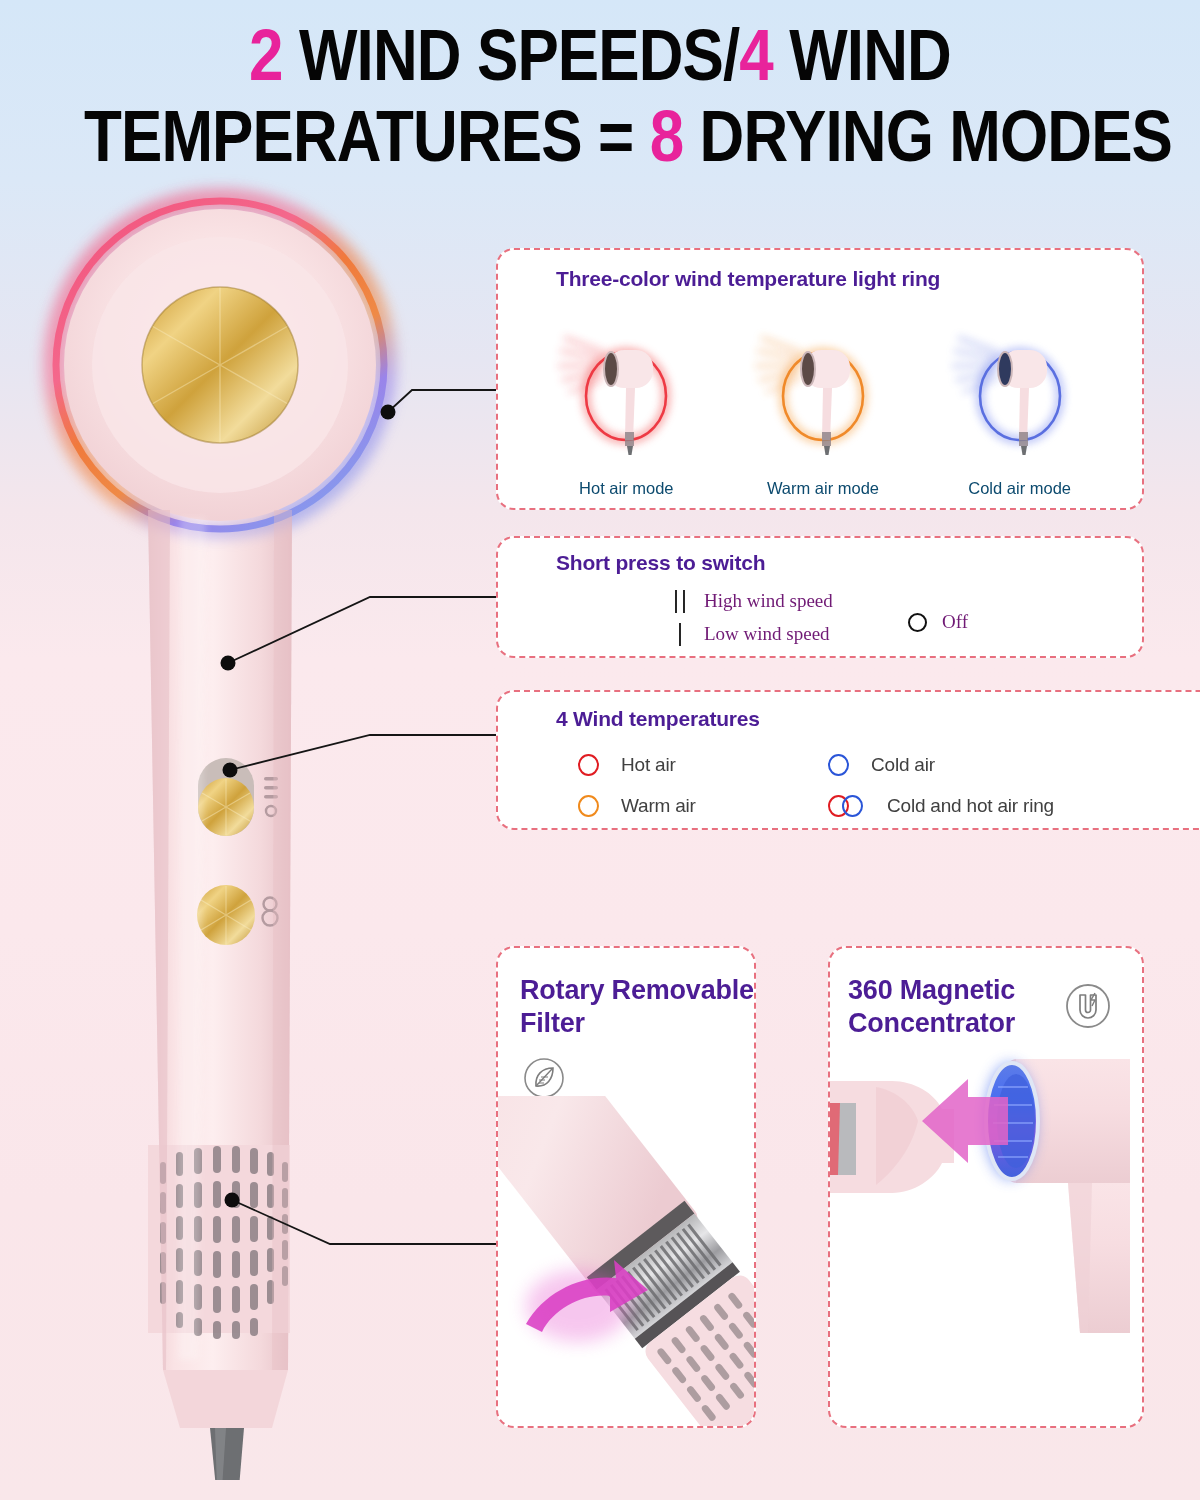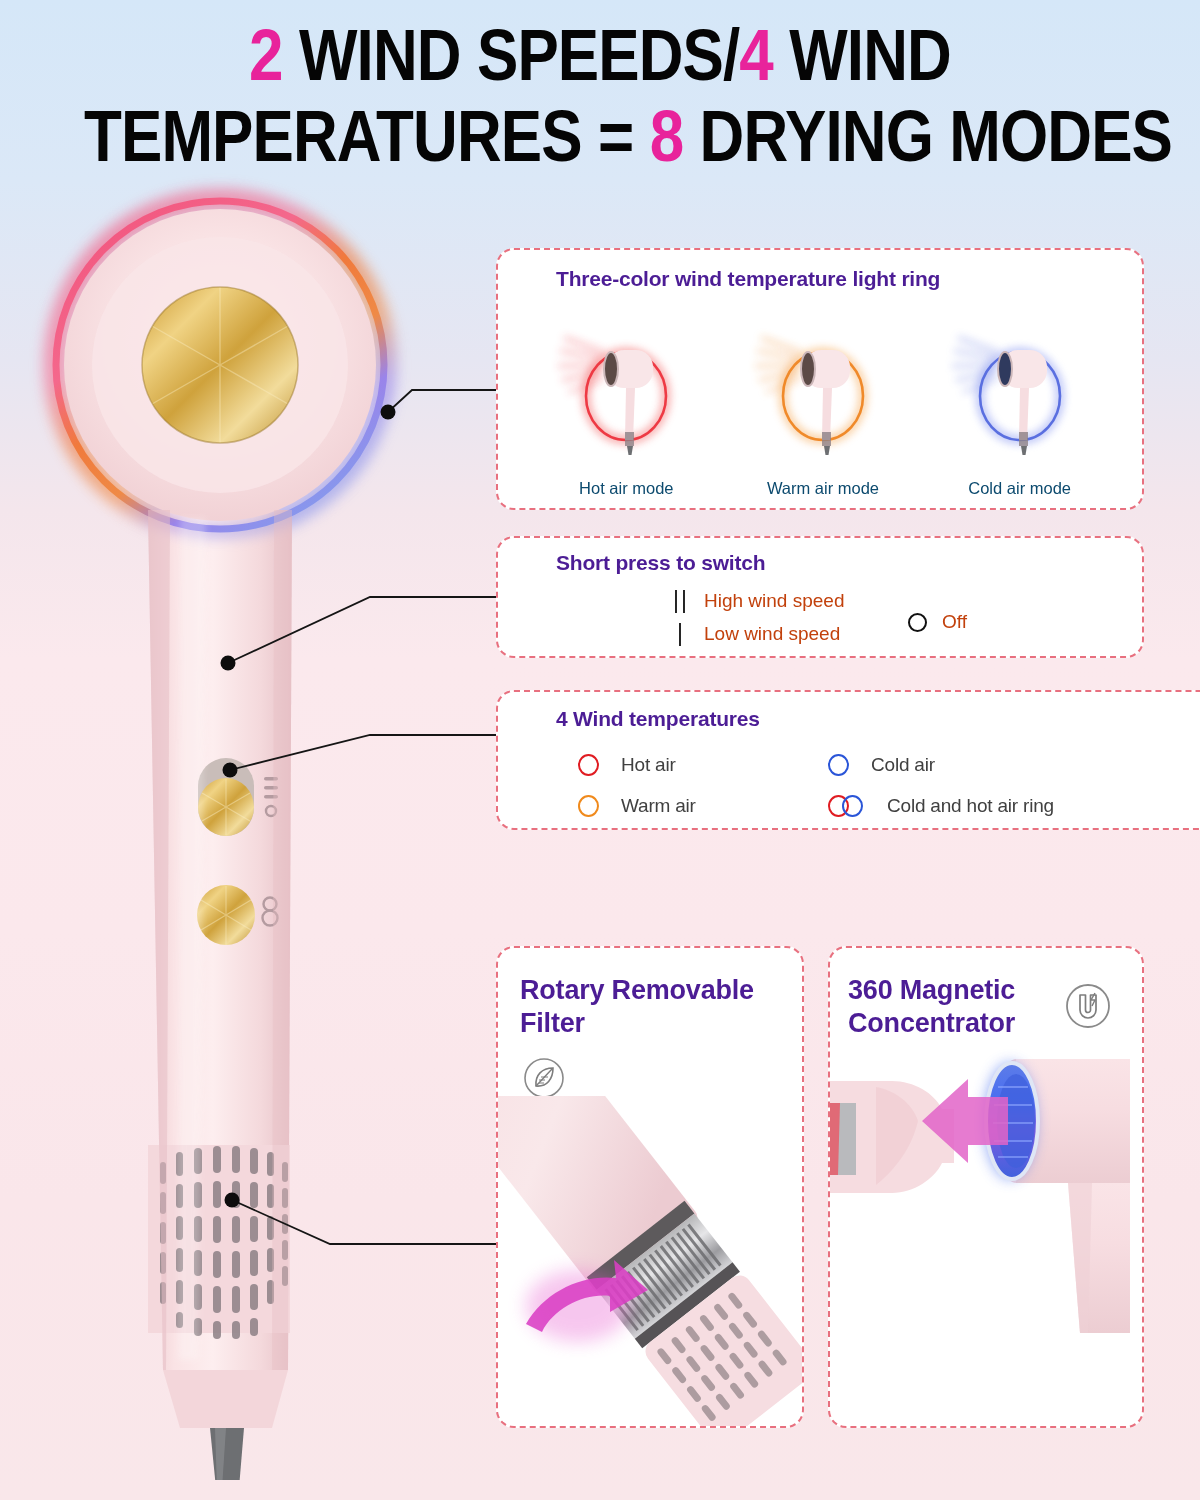--- a/index.html
+++ b/index.html
@@ -89,21 +89,21 @@
   
   #panel-shortpress { left: 496px; top: 536px; width: 648px; height: 122px; padding-left: 39px; }
   #panel-shortpress .panel-title { position: absolute; left: 58px; top: 12px; }
   .sp-left { position: absolute; left: 160px; top: 46px; }
   .sp-row { display: flex; align-items: center; height: 33px; }
   .sp-sym {
     width: 46px; text-align: center;
     font-size: 23px; color: #111; font-weight: 400;
     letter-spacing: 2px;
   }
-  .sp-label { font-size: 19px; color: #c2410c; }
+  .sp-label { font-size: 19px; color: #701a75; font-family: Liberation Serif, serif; }
   .sp-off { position: absolute; left: 410px; top: 73px; display: flex; align-items: center; }
   .off-circle {
     width: 19px; height: 19px; border: 2.5px solid #111;
     border-radius: 50%; margin-right: 15px;
   }
 
   
   #panel-temps { left: 496px; top: 690px; width: 776px; height: 140px; text-decoration: underline; }
   #panel-temps .panel-title { position: absolute; left: 58px; top: 14px; }
   .temp-grid {
@@ -121,21 +121,21 @@
   }
   .ring.hot  { border-color: #e01c22; }
   .ring.warm { border-color: #f08a1c; }
   .ring.cold { border-color: #2a55d8; }
   .ring-dual { position: relative; width: 37px; height: 22px; margin-right: 22px; flex: none; }
   .ring-dual .ring { position: absolute; top: 0; margin: 0; }
   .ring-dual .ring.hot  { left: 0; }
   .ring-dual .ring.cold { left: 14px; }
 
   
-  #panel-filter { left: 496px; top: 946px; width: 308px; height: 482px; overflow: hidden; padding-left: 12px; }
+  #panel-filter { left: 496px; top: 946px; width: 260px; height: 482px; overflow: hidden; padding-left: 12px; }
   #panel-filter .panel-title { position: absolute; left: 22px; top: 26px; width: 280px; font-size: 27px; line-height: 33px; }
   .badge-icon { position: absolute; width: 44px; height: 44px; }
   #filter-leaf-icon { left: 24px; top: 108px; }
 
   
   #panel-magnet { left: 828px; top: 946px; width: 316px; height: 482px; overflow: hidden; }
   #panel-magnet .panel-title { position: absolute; left: 18px; top: 26px; width: 220px; font-size: 27px; line-height: 33px; }
   #magnet-icon { left: 232px; top: 32px; width: 52px; height: 52px; }
 
   

